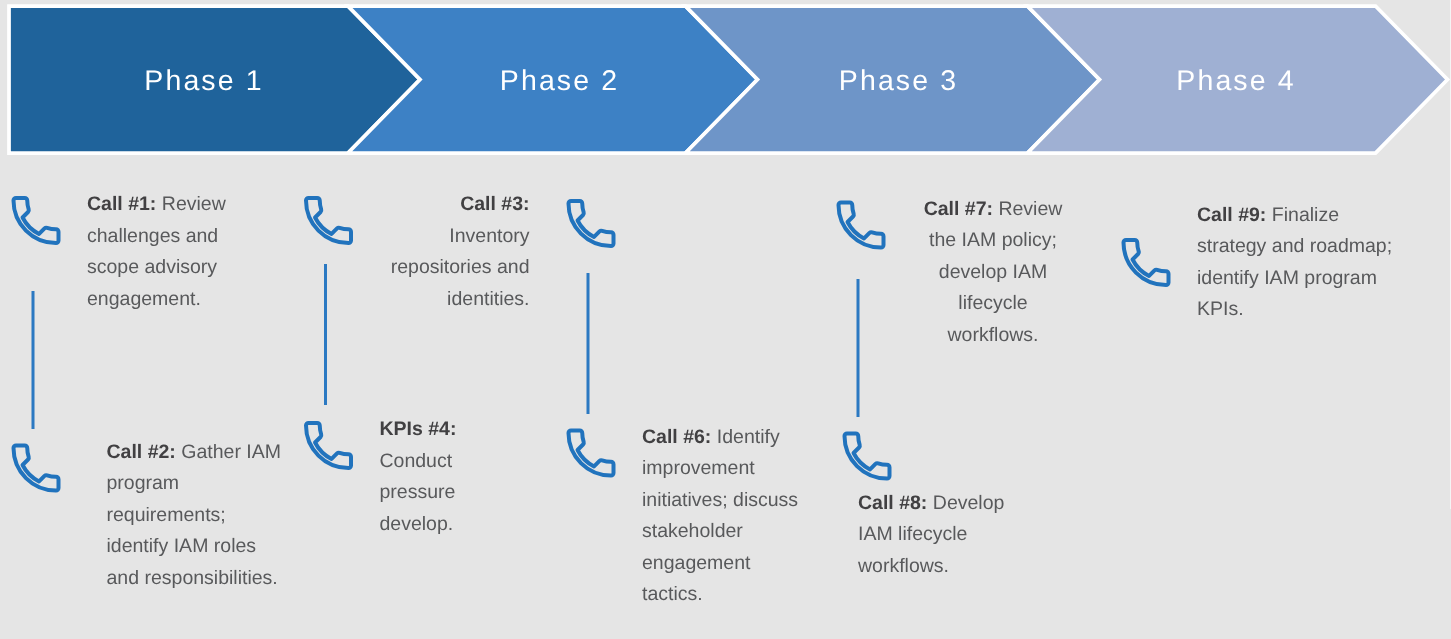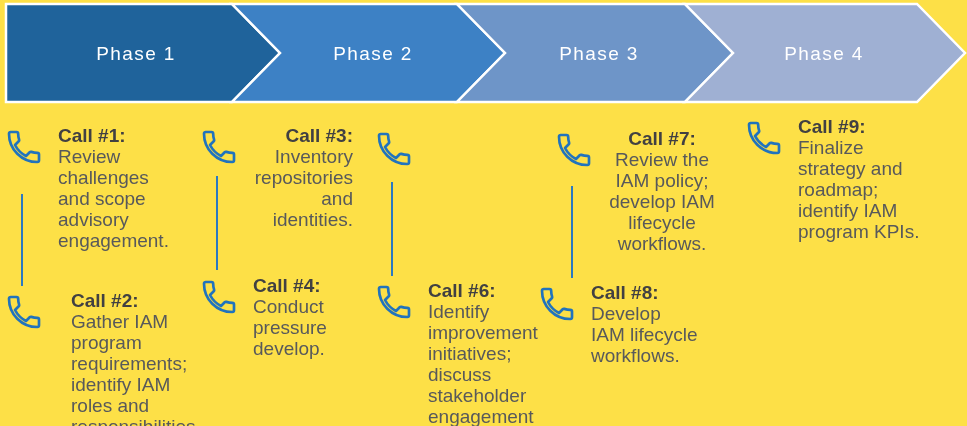--- a/index.html
+++ b/index.html
@@ -1,56 +1,56 @@
 <!DOCTYPE html>
 <html><head>
 <meta charset="utf-8">
 <style>
   html, body { margin: 0; padding: 0; background: #ffffff; }
   .canvas {
     position: relative;
     width: 967px;
     height: 426px;
-    background: #fde047;
+    background: #e5e5e5;
     font-family: "Liberation Sans", sans-serif;
     overflow: hidden;
   }
   .phase-band { position: absolute; top: 0; left: 0; }
   .phase-band text {
     font-family: "Liberation Sans", sans-serif;
     font-size: 19px;
     letter-spacing: 1.4px;
   }
   .call {
     position: absolute;
     display: flex;
     align-items: flex-start;
   }
   .phone-wrap { flex: none; width: 40px; height: 40px; margin-top: 2px; }
   .call-text {
     margin: 0 0 0 14px;
-    font-size: 19px;
+    font-size: 13px;
     line-height: 21px;
     color: #58595b;
   }
   .call-text b { color: #414042; font-weight: bold; }
   .connector {
     position: absolute;
     width: 2px;
   }
   
   #c1r1 { left: 4px;   top: 125px; } #c1r1 .call-text { width: 120px; }
   #c1r2 { left: 4px;   top: 290px; gap: 13px; } #c1r2 .call-text { width: 122px; }
   #c2r1 { left: 199px; top: 125px; } #c2r1 .call-text { width: 100px; text-align: right; }
   #c2r2 { left: 199px; top: 275px; } #c2r2 .call-text { width: 100px; }
   #c3r1 { left: 374px; top: 127px; } #c3r1 .call-text { width: 114px; }
   #c3r2 { left: 374px; top: 280px; justify-content: flex-end; } #c3r2 .call-text { width: 110px; }
   #c4r1 { left: 554px; top: 128px; text-align: center; } #c4r1 .call-text { width: 108px; }
-  #c4r2 { left: 537px; top: 282px; } #c4r2 .call-text { width: 108px; }
-  #c5r1 { left: 744px; top: 116px; } #c5r1 .call-text { width: 132px; }
+  #c4r2 { left: 558px; top: 282px; flex-direction: column; } #c4r2 .call-text { width: 108px; }
+  #c5r1 { left: 744px; top: 132px; align-items: center; } #c5r1 .call-text { width: 132px; }
   #ln1 { left: 21px;  top: 194px; height: 92px; }
   #ln2 { left: 216px; top: 176px; height: 94px; }
   #ln3 { left: 391px; top: 182px; height: 94px; }
   #ln4 { left: 571px; top: 186px; height: 92px; }
 </style>
 </head>
 <body>
 
 <div class="canvas">
 
@@ -96,21 +96,21 @@
     </span>
     <p class="call-text"><b>Call #3:</b> <span>Inventory repositories and identities.</span></p>
   </div>
 
   <div id="c2r2" class="call">
     <span class="phone-wrap">
       <svg width="40" height="40" viewBox="0 0 24 24">
           <path fill="none" stroke-width="1.6" stroke-linejoin="round" stroke-linecap="round" d="M6.62 10.79c1.44 2.83 3.76 5.14 6.59 6.59l2.2-2.21c.27-.27.67-.36 1.02-.24 1.12.37 2.33.57 3.57.57.55 0 1 .45 1 1V20c0 .55-.45 1-1 1-9.39 0-17-7.61-17-17 0-.55.45-1 1-1h3.5c.55 0 1 .45 1 1 0 1.25.2 2.45.57 3.57.11.35.03.74-.25 1.02l-2.2 2.2z" stroke="#2173bd"></path>
         </svg>
     </span>
-    <p class="call-text"><b>Call #4:</b> <span>Conduct pressure develop.</span></p>
+    <p class="call-text"><b>KPIs #4:</b> <span>Conduct pressure develop.</span></p>
   </div>
 
   <div id="c3r1" class="call">
     <span class="phone-wrap">
       <svg width="40" height="40" viewBox="0 0 24 24">
           <path fill="none" stroke-width="1.6" stroke-linejoin="round" stroke-linecap="round" d="M6.62 10.79c1.44 2.83 3.76 5.14 6.59 6.59l2.2-2.21c.27-.27.67-.36 1.02-.24 1.12.37 2.33.57 3.57.57.55 0 1 .45 1 1V20c0 .55-.45 1-1 1-9.39 0-17-7.61-17-17 0-.55.45-1 1-1h3.5c.55 0 1 .45 1 1 0 1.25.2 2.45.57 3.57.11.35.03.74-.25 1.02l-2.2 2.2z" stroke="#2173bd"></path>
         </svg>
     </span>
   </div>
 

